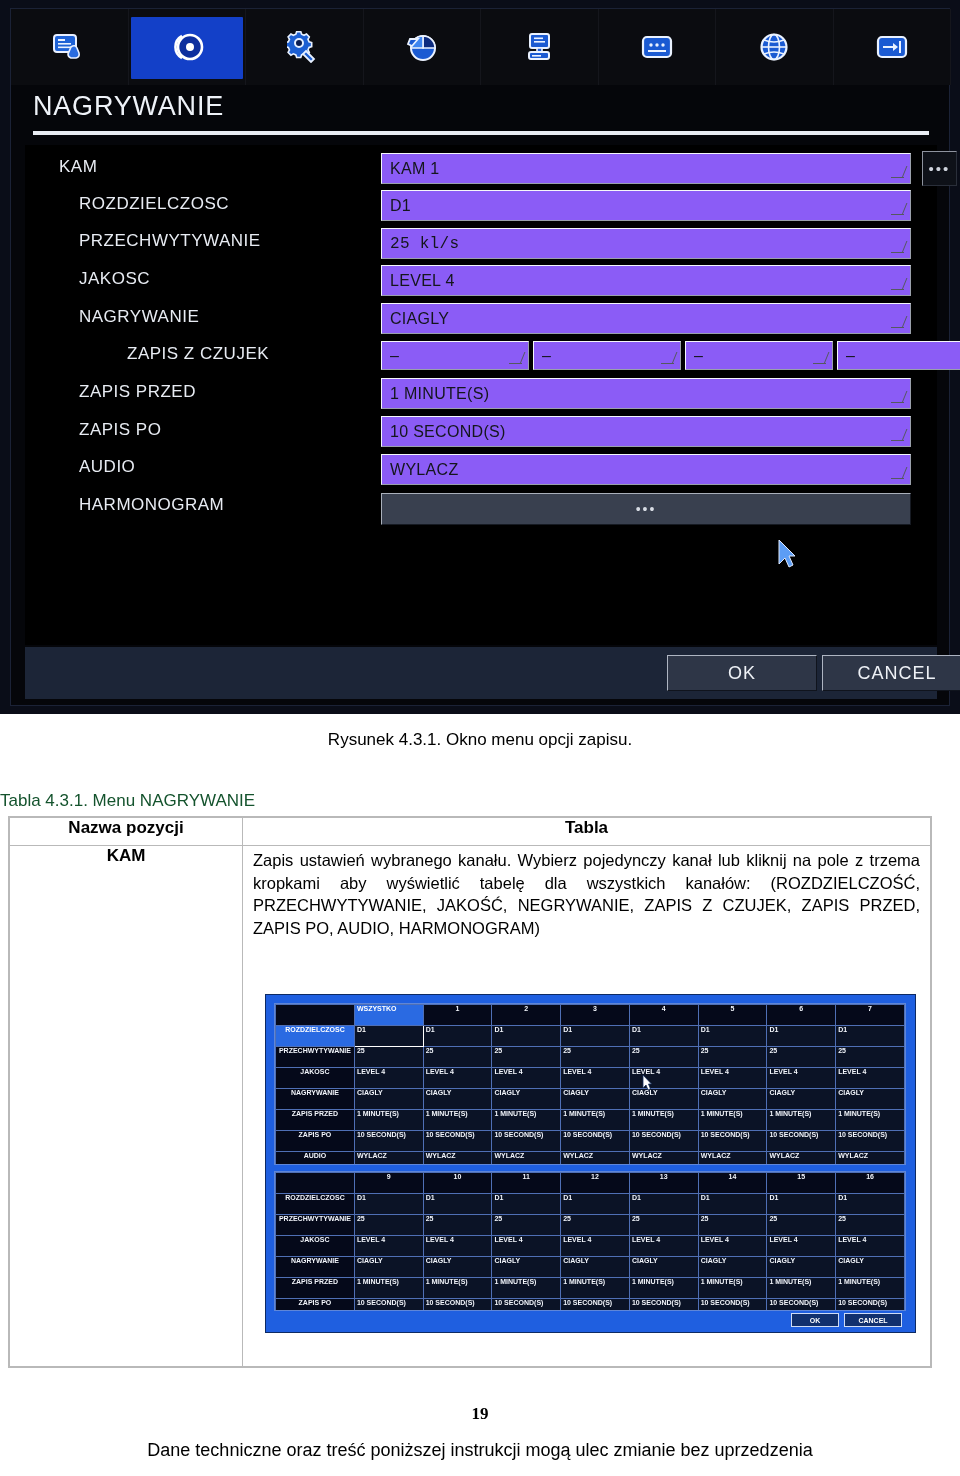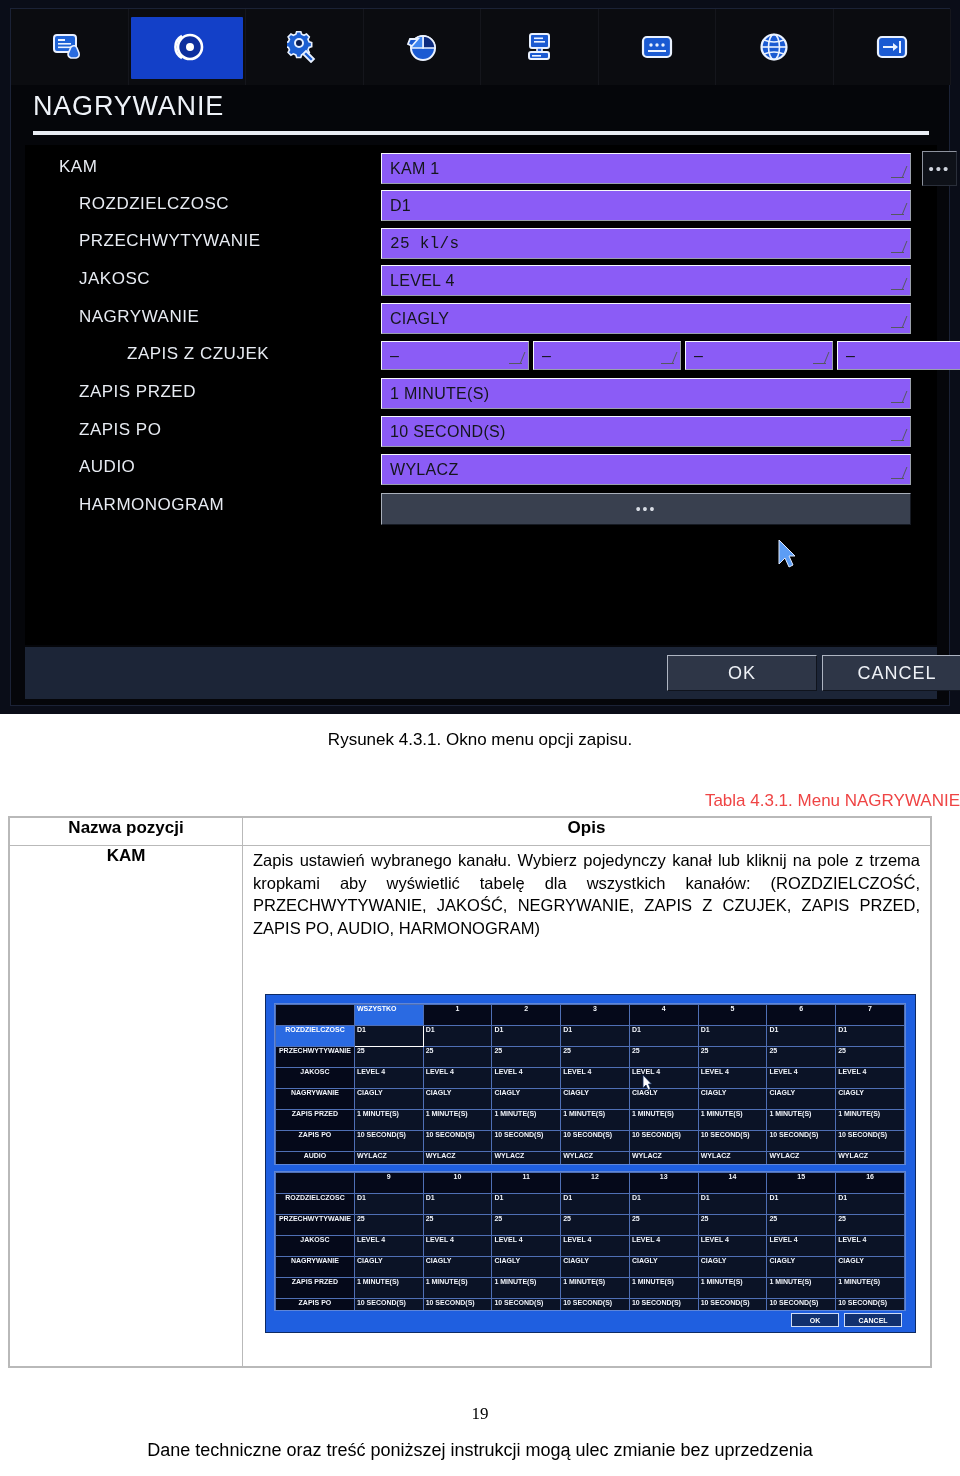--- a/index.html
+++ b/index.html
@@ -178,23 +178,23 @@
     width: 960px;
     text-align: center;
     font-size: 17px;
     color: #000;
     font-family: "Liberation Sans", sans-serif;
   }
   .tbl-caption {
     position: absolute;
     left: 0; top: 791px;
     width: 960px;
-    text-align: right;
+    text-align: left;
     font-size: 17px;
-    color: #ef4444;
+    color: #14532d;
   }
 
   
   .doc-table {
     position: absolute;
     left: 8px; top: 816px;
     width: 924px; height: 552px;
     border: 1px solid #b9b9b9;
     border-collapse: collapse;
   }
@@ -298,20 +298,21 @@
 
   
   .page-num {
     position: absolute;
     left: 0; top: 1404px;
     width: 960px;
     text-align: center;
     font-size: 17px;
     font-family: "Liberation Serif", serif;
     color: #000;
+    font-weight: bold;
   }
   .footer-note {
     position: absolute;
     left: 0; top: 1440px;
     width: 960px;
     text-align: center;
     font-size: 18px;
     font-weight: normal;
     color: #000;
   }
@@ -494,21 +495,21 @@
 </div>
 
 <div class="doc-caption">Rysunek 4.3.1. Okno menu opcji zapisu.</div>
 <div class="tbl-caption">Tabla 4.3.1. Menu NAGRYWANIE</div>
 
 <div class="doc-table">
   <table>
     <tbody>
         <tr>
       <th class="th-cell col-name">Nazwa pozycji</th>
-      <th class="th-cell">Opis</th>
+      <th class="th-cell">Tabla</th>
     </tr>
     <tr>
       <td class="row-name col-name">KAM</td>
       <td>
         <div class="row-desc">Zapis ustawień wybranego kanału. Wybierz pojedynczy kanał lub kliknij na pole z trzema kropkami aby wyświetlić tabelę dla wszystkich kanałów: (ROZDZIELCZOŚĆ, PRZECHWYTYWANIE, JAKOŚĆ, NEGRYWANIE, ZAPIS Z CZUJEK, ZAPIS PRZED, ZAPIS PO, AUDIO, HARMONOGRAM)</div>
 
         <div class="embed-shot">
 
           <div class="grid" style="left:8px; top:8px; width:632px; height:162px;">
             <table>

